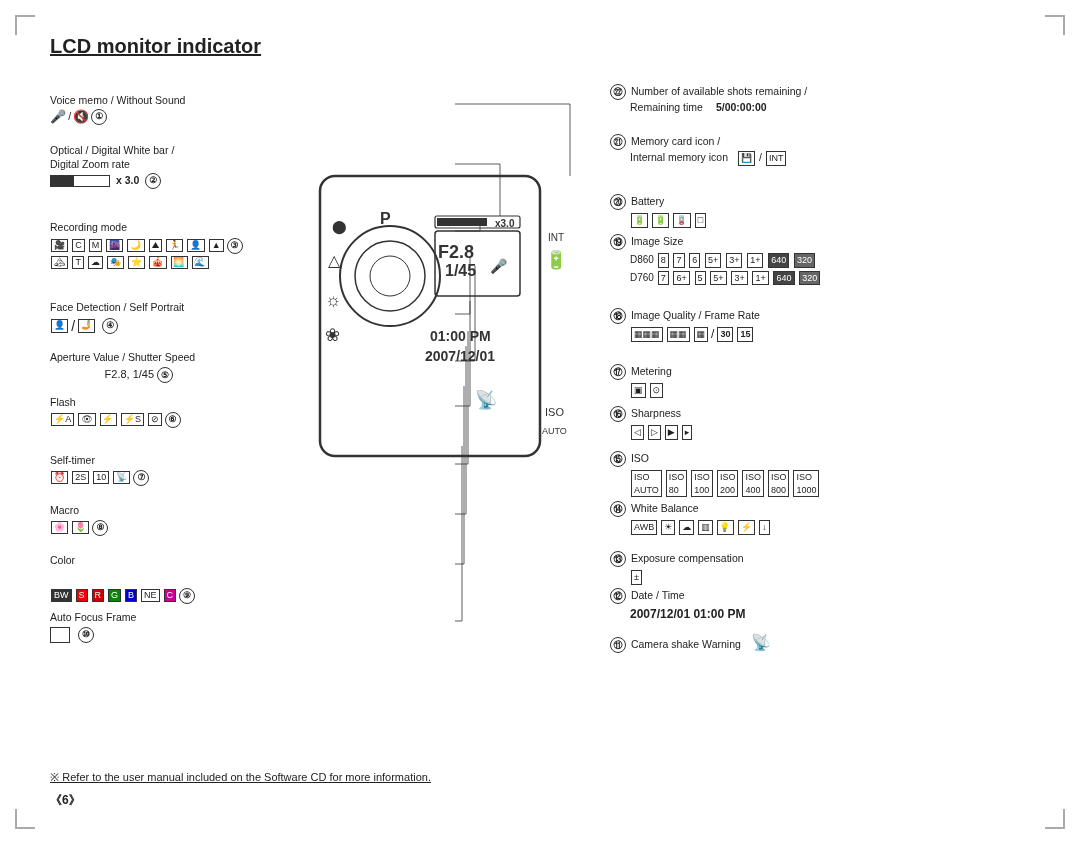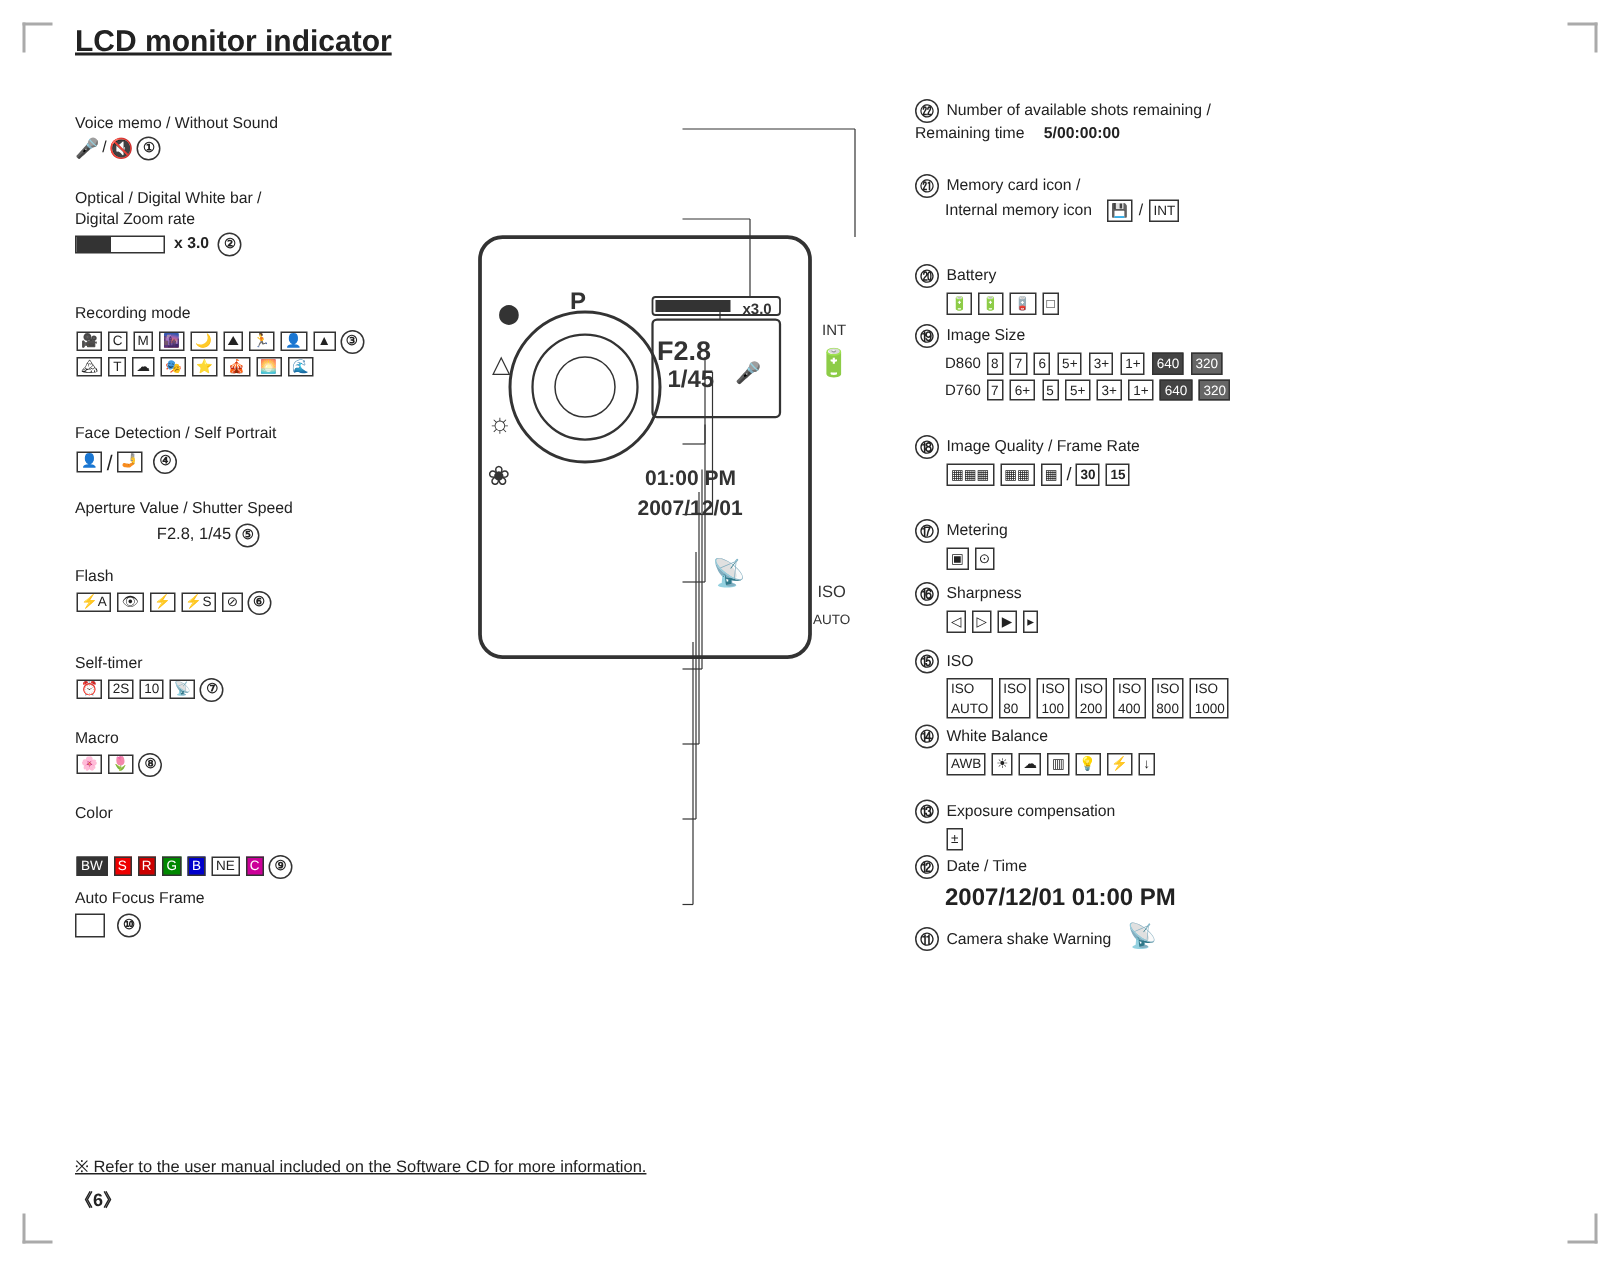--- a/index.html
+++ b/index.html
@@ -10,21 +10,21 @@
       font-family: Arial, sans-serif;
       font-size: 11px;
       color: #222;
       position: relative;
       overflow: hidden;
     }
 
     .page-container {
       width: 1080px;
       height: 844px;
-      padding: 12px 50px;
+      padding: 30px 50px;
       position: relative;
     }
 
     
     .corner {
       position: absolute;
       width: 20px;
       height: 20px;
       border-color: #aaa;
       border-style: solid;
@@ -341,21 +341,21 @@
         <line x1="202" y1="545" x2="202" y2="370" stroke="#333" stroke-width="0.8"></line>
 
       </svg>
     </div>
 
     <div class="right-labels">
 
       <div class="right-label-item" style="top:8px; left:0;">
         <span class="num-circle">㉒</span>
         <span> Number of available shots remaining /</span><br>
-        <span style="">Remaining time</span>
+        <span style="margin-left:20px;">Remaining time</span>
         <span class="bold-text" style="margin-left:10px;">5/00:00:00</span>
       </div>
 
       <div class="right-label-item" style="top:58px; left:0;">
         <span class="num-circle">㉑</span>
         <span> Memory card icon /</span><br>
         <span style="margin-left:20px;">Internal memory icon</span>
         <span style="margin-left:6px;">
           <span class="icon-box">💾</span>
           <span>/</span>
@@ -466,21 +466,21 @@
         <span class="num-circle">⑬</span>
         <span> Exposure compensation</span>
         <div style="margin-left:20px; margin-top:2px;">
           <span class="icon-box">±</span>
         </div>
       </div>
 
       <div class="right-label-item" style="top:512px; left:0;">
         <span class="num-circle">⑫</span>
         <span> Date / Time</span>
-        <div style="margin-left:20px; margin-top:2px; font-weight:bold; font-size:16px;">2007/12/01  01:00 PM</div>
+        <div style="margin-left:20px; margin-top:2px; font-weight:bold; font-size:12px;">2007/12/01  01:00 PM</div>
       </div>
 
       <div class="right-label-item" style="top:556px; left:0;">
         <span class="num-circle">⑪</span>
         <span> Camera shake Warning</span>
         <span style="margin-left:8px; font-size:16px;">📡</span>
       </div>
 
     </div>
 

